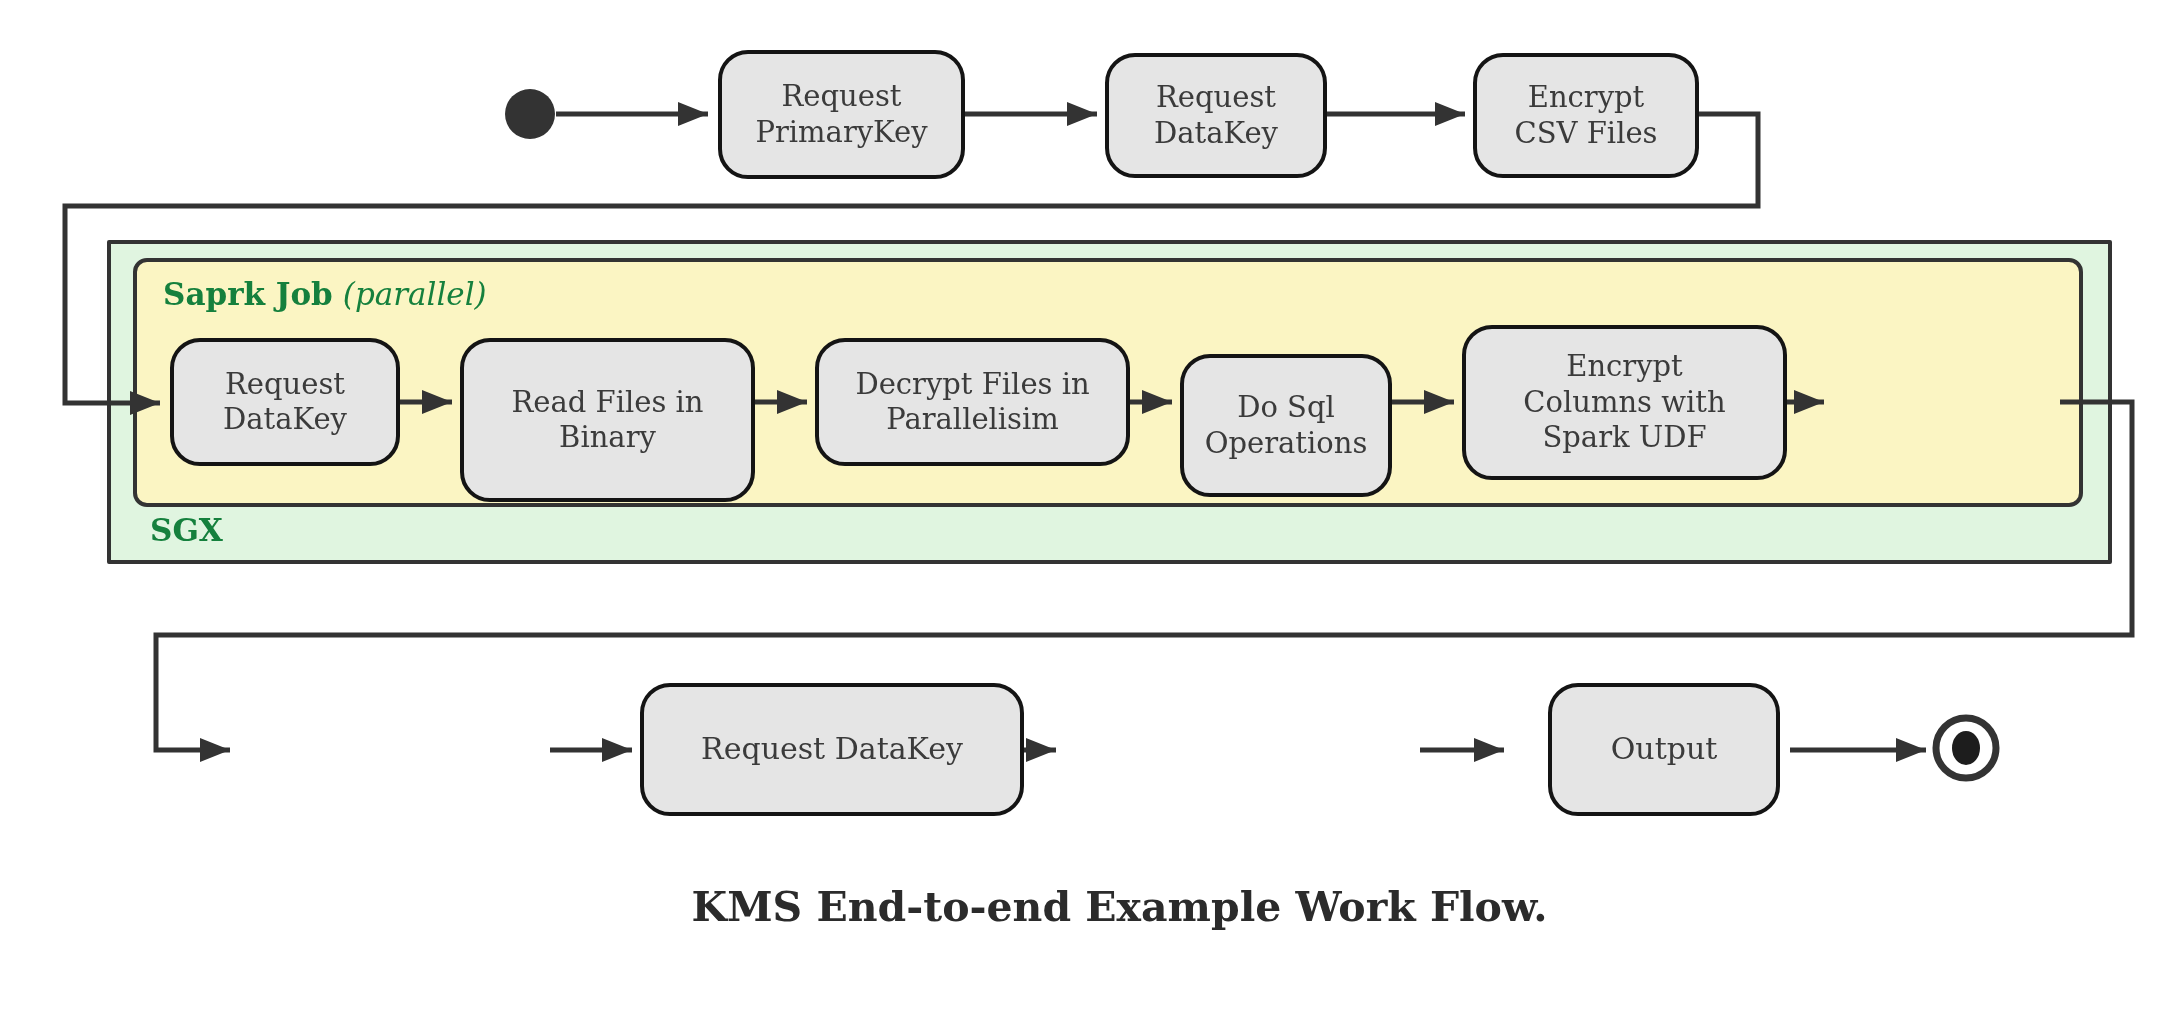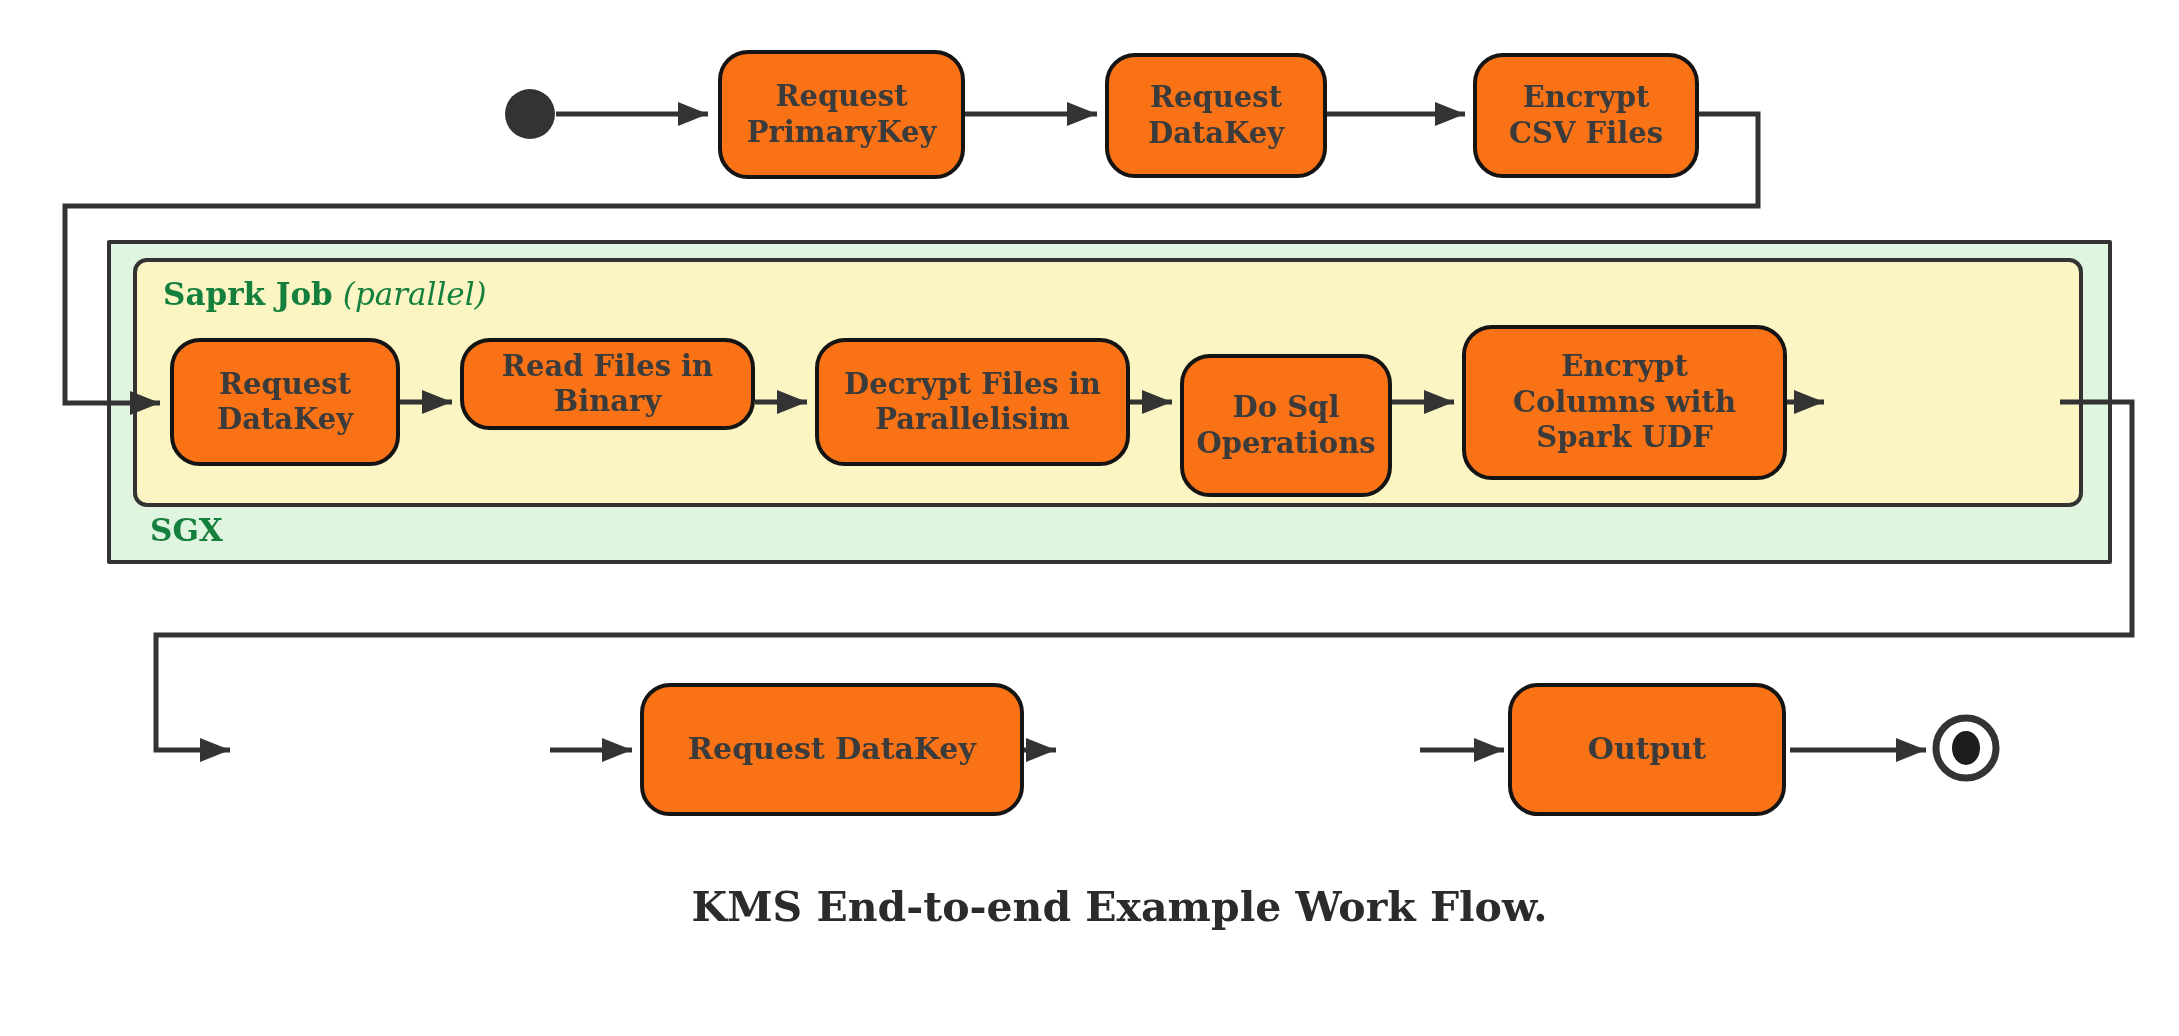--- a/index.html
+++ b/index.html
@@ -11,24 +11,24 @@
   #sgx-box{left:107px;top:240px;width:2005px;height:324px;background:#e0f5e0;border-radius:2px;}
   #spark-box{left:133px;top:258px;width:1950px;height:249px;background:#fbf5c3;border-radius:14px;}
   .container-label{position:absolute;font-weight:bold;font-size:31px;color:#15803d;white-space:nowrap;}
   #spark-label{left:163px;top:276px;}
   #spark-label .annot{font-weight:normal;font-style:italic;margin-left:10px;}
   #sgx-label{left:150px;top:512px;}
   svg.connectors{position:absolute;left:0;top:0;}
   .c{fill:none;stroke:#333333;stroke-width:5px;}
   .n{
     position:absolute;box-sizing:border-box;
-    background:#f97316;border:4.5px solid #141414;border-radius:30px;
+    background:#e5e5e5;border:4.5px solid #141414;border-radius:30px;
     display:flex;align-items:center;justify-content:center;
     text-align:center;white-space:pre-line;
-    font-weight:bold;font-size:29px;line-height:1.22;color:#3b3b3b;
+    font-weight:normal;font-size:29px;line-height:1.22;color:#3b3b3b;
   }
   .n.big{font-size:30px;}
   #caption{
     position:absolute;left:30px;top:883px;width:2179px;text-align:center;
     font-weight:bold;font-size:41px;color:#2b2b2b;
   }
 </style>
 </head>
 <body>
 
@@ -76,28 +76,28 @@
 
   <div class="n" style="left:718px;top:50px;width:247px;height:129px">Request
 PrimaryKey</div>
   <div class="n" style="left:1105px;top:53px;width:222px;height:125px">Request
 DataKey</div>
   <div class="n" style="left:1473px;top:53px;width:226px;height:125px">Encrypt
 CSV Files</div>
 
   <div class="n" style="left:170px;top:338px;width:230px;height:128px">Request
 DataKey</div>
-  <div class="n" style="left:460px;top:338px;width:295px;height:92px">Read Files in
+  <div class="n" style="left:460px;top:338px;width:295px;height:164px">Read Files in
 Binary</div>
   <div class="n" style="left:815px;top:338px;width:315px;height:128px">Decrypt Files in
 Parallelisim</div>
   <div class="n" style="left:1180px;top:354px;width:212px;height:143px">Do Sql
 Operations</div>
   <div class="n" style="left:1462px;top:325px;width:325px;height:155px">Encrypt
 Columns with
 Spark UDF</div>
 
   <div class="n big" style="left:640px;top:683px;width:384px;height:133px">Request DataKey</div>
-  <div class="n big" style="left:1508px;top:683px;width:278px;height:133px">Output</div>
+  <div class="n big" style="left:1548px;top:683px;width:232px;height:133px">Output</div>
 
   <div id="caption">KMS End-to-end Example Work Flow.</div>
 
 </div>
 
 </body></html>

